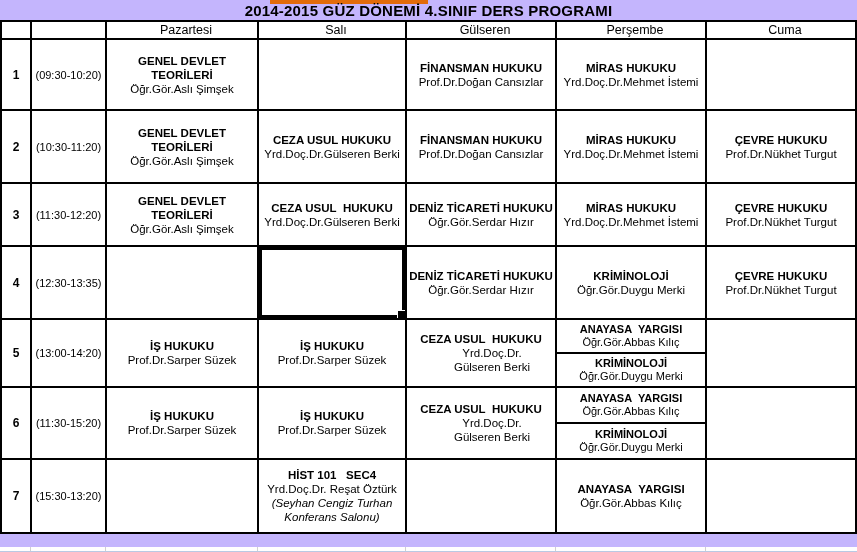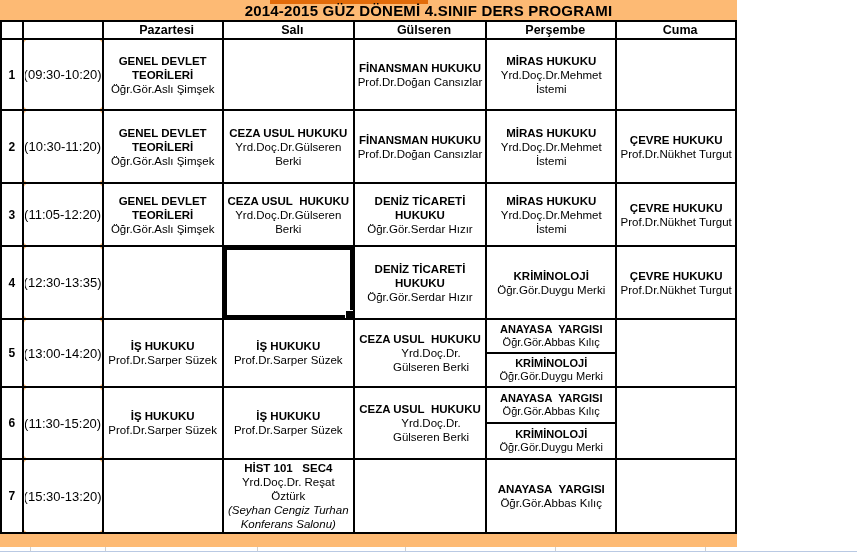--- a/index.html
+++ b/index.html
@@ -1,47 +1,47 @@
 <!DOCTYPE html>
 <html><head>
 <meta charset="utf-8">
 <style>
   html,body{margin:0;padding:0;}
   body{
     width:857px;height:552px;background:#ffffff;
     font-family:"Liberation Sans", sans-serif;color:#000;
     overflow:hidden;
   }
-  .sheet{position:relative;width:737px;height:552px;background:#fdba74;}
+  .sheet{position:relative;width:857px;height:552px;background:#c4b5fd;}
 
   .top-strip{position:absolute;top:0;left:270px;width:158px;height:4px;background:#E26B0A;}
 
   .title{
     position:absolute;top:2px;left:0;width:857px;height:18px;
     text-align:center;font-weight:bold;font-size:15px;line-height:18px;
     letter-spacing:.2px;
   }
 
   table.sched{
     position:absolute;top:20px;left:0;
     border-collapse:collapse;table-layout:fixed;
   }
   table.sched th, table.sched td{
     border:2px solid #000;padding:0;margin:0;
     text-align:center;vertical-align:middle;
     overflow:hidden;background:#fff;
   }
   tr.hdr{height:18px;}
-  tr.hdr th{font-size:12.5px;font-weight:bold;line-height:16px;padding-left:8px;}
+  tr.hdr th{font-size:12.5px;font-weight:normal;line-height:16px;padding-left:8px;}
 
   tr.r1{height:71px;} tr.r2{height:73px;} tr.r3{height:63px;}
   tr.r4{height:73px;} tr.r5{height:66px;} tr.r6{height:70px;} tr.r7{height:74px;}
 
   td.num{vertical-align:bottom;font-weight:bold;font-size:12px;padding-bottom:2px;}
-  td.time{vertical-align:bottom;font-size:13px;padding-bottom:3px;white-space:nowrap;border-radius:7px;}
+  td.time{vertical-align:bottom;font-size:11px;padding-bottom:3px;white-space:nowrap;}
 
   .course{font-weight:bold;font-size:11.5px;line-height:14px;}
   .instr{font-size:11.5px;line-height:14px;}
   .loc{font-size:11.5px;line-height:14px;font-style:italic;}
   td.pad .instr{padding:0 12px;margin-left:22px;}
 
   td.split{padding:0;vertical-align:top;}
   .split-inner{display:flex;flex-direction:column;width:100%;}
   tr.r5 .split-inner{height:66px;}
   tr.r6 .split-inner{height:70px;}
@@ -129,21 +129,21 @@
         <div class="instr">Yrd.Doç.Dr.Mehmet İstemi</div>
       </td>
       <td class="cell">
         <div class="course">ÇEVRE HUKUKU</div>
         <div class="instr">Prof.Dr.Nükhet Turgut</div>
       </td>
     </tr>
 
     <tr class="r3">
       <td class="num">3</td>
-      <td class="time">(11:05-12:20)</td>
+      <td class="time">(11:30-12:20)</td>
       <td class="cell">
         <div class="course">GENEL DEVLET TEORİLERİ</div>
         <div class="instr">Öğr.Gör.Aslı Şimşek</div>
       </td>
       <td class="cell">
         <div class="course">CEZA USUL&nbsp; HUKUKU</div>
         <div class="instr">Yrd.Doç.Dr.Gülseren Berki</div>
       </td>
       <td class="cell">
         <div class="course">DENİZ TİCARETİ HUKUKU</div>

